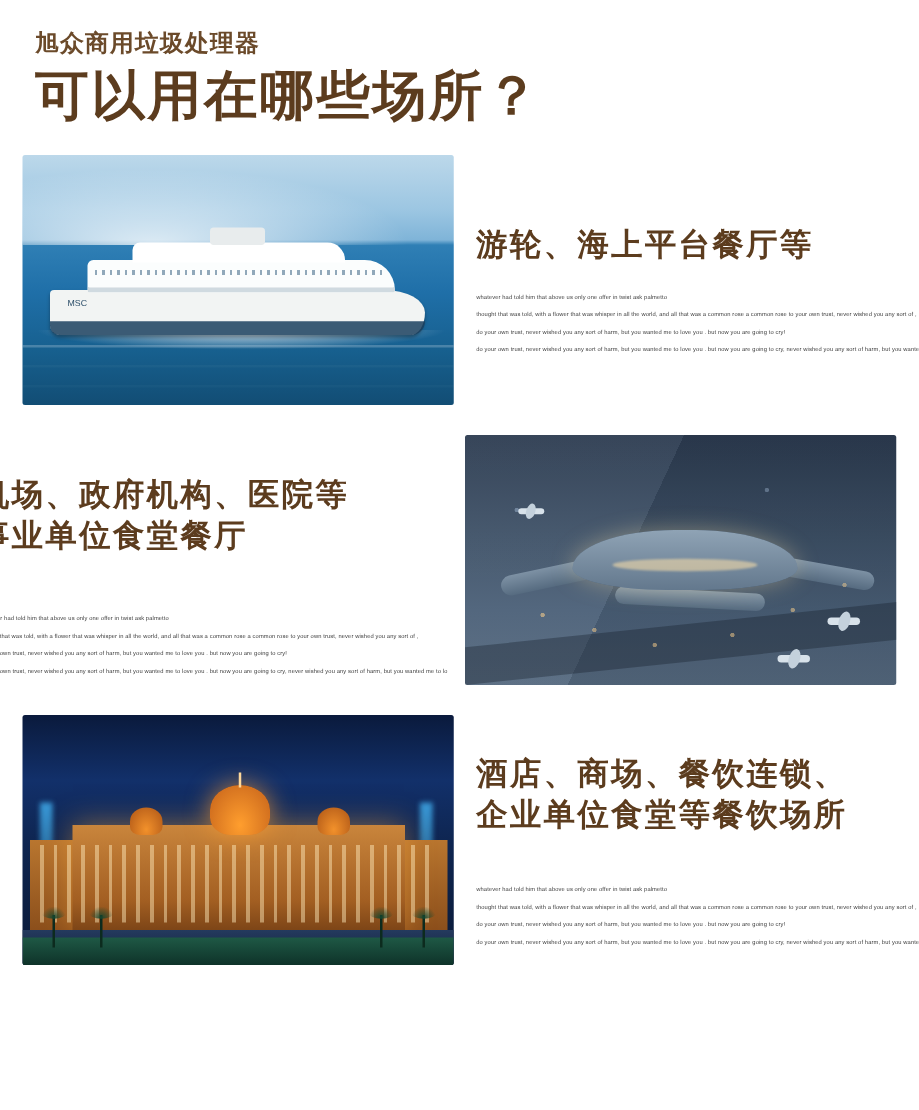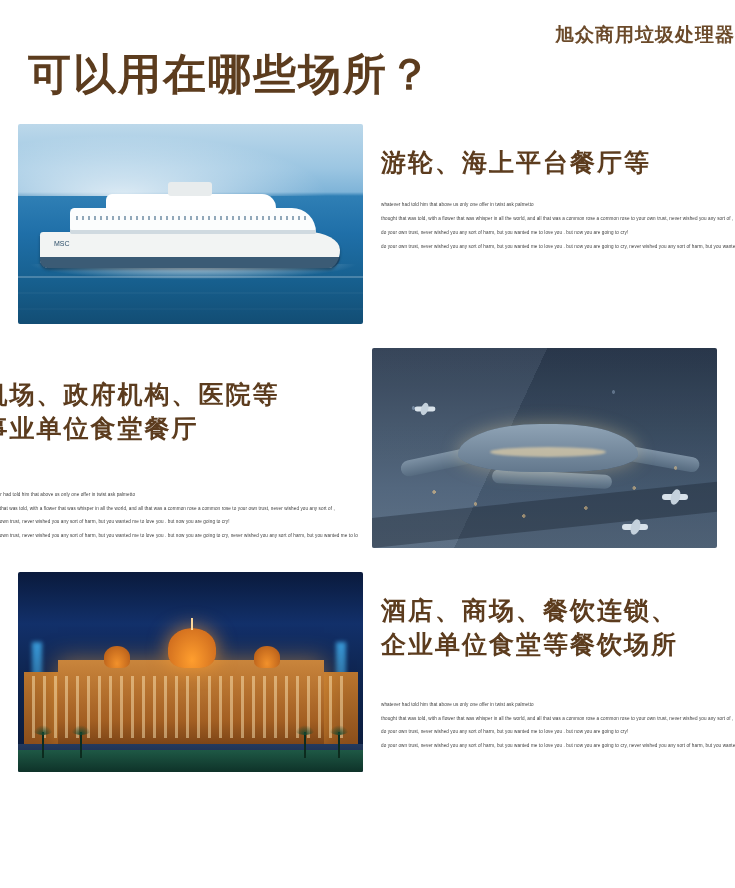--- a/index.html
+++ b/index.html
@@ -23,47 +23,46 @@
   
   .header {
     padding: 22px 0 0 28px;
   }
   .brand-line {
     font-size: 19px;
     color: #6b4a2a;
     letter-spacing: 1px;
     font-weight: bold;
     font-family: "DejaVu Sans", sans-serif;
-    text-align: right;
   }
   .headline {
     margin-top: 7px;
     font-size: 43px;
     line-height: 1.05;
     color: #5c3c1e;
     font-weight: bold;
     letter-spacing: 2px;
-    font-family: Liberation Mono, monospace;
+    font-family: Liberation Serif, serif;
   }
   .subbar {
     display: inline-block;
     margin-top: 12px;
     background: #6d4b22;
     color: #ffffff;
     font-size: 16px;
     letter-spacing: 1px;
     padding: 7px 14px 8px 14px;
     font-family: "DejaVu Sans", sans-serif;
   }
 
   
   .section {
     position: relative;
     display: flex;
-    align-items: flex-start;
+    align-items: center;
     margin-top: 24px;
     padding: 0 18px 0 18px;
   }
   .section.reverse {
     flex-direction: row-reverse;
   }
   .media {
     width: 345px;
     height: 200px;
     flex: 0 0 345px;

